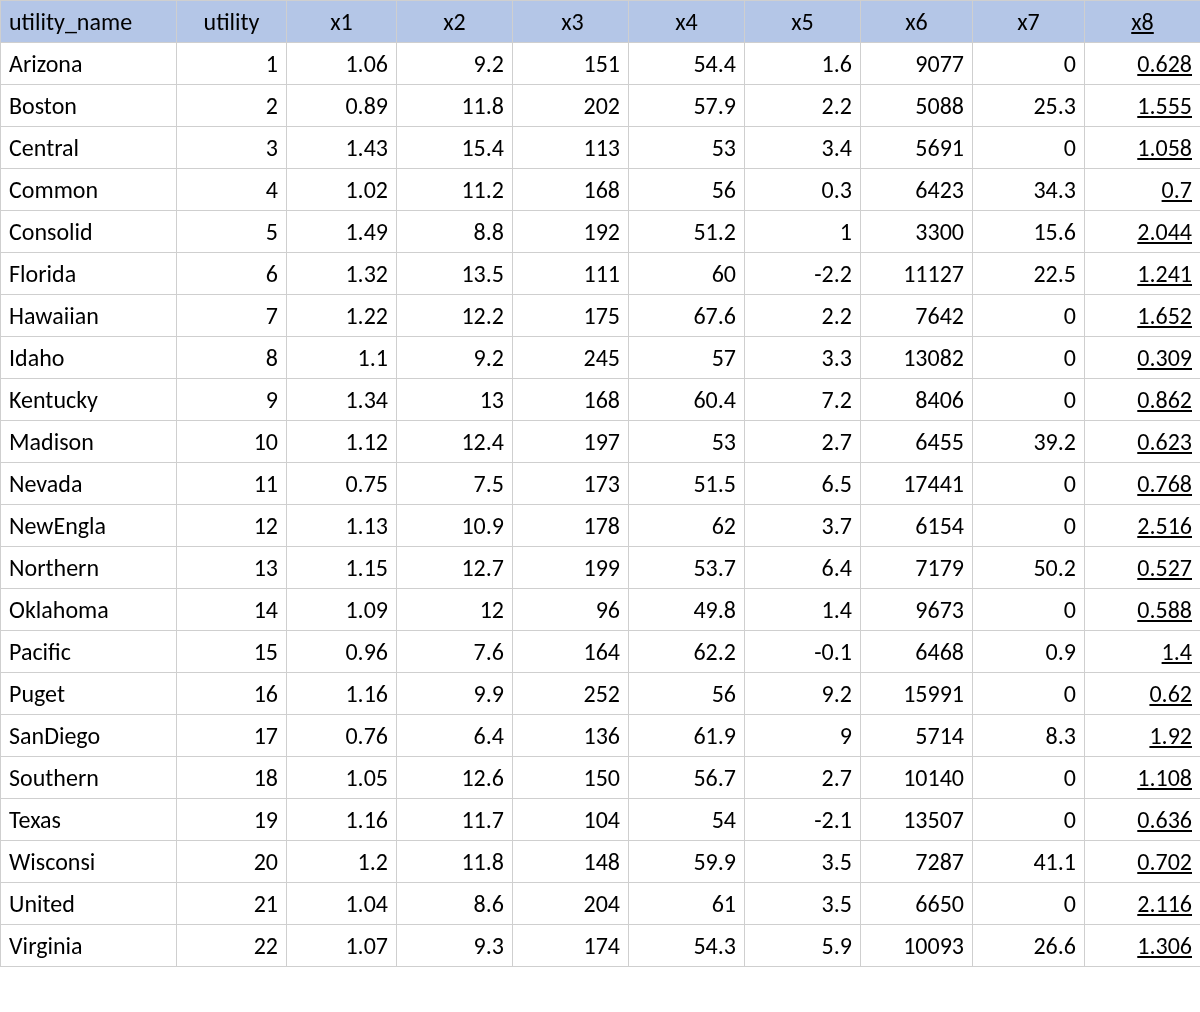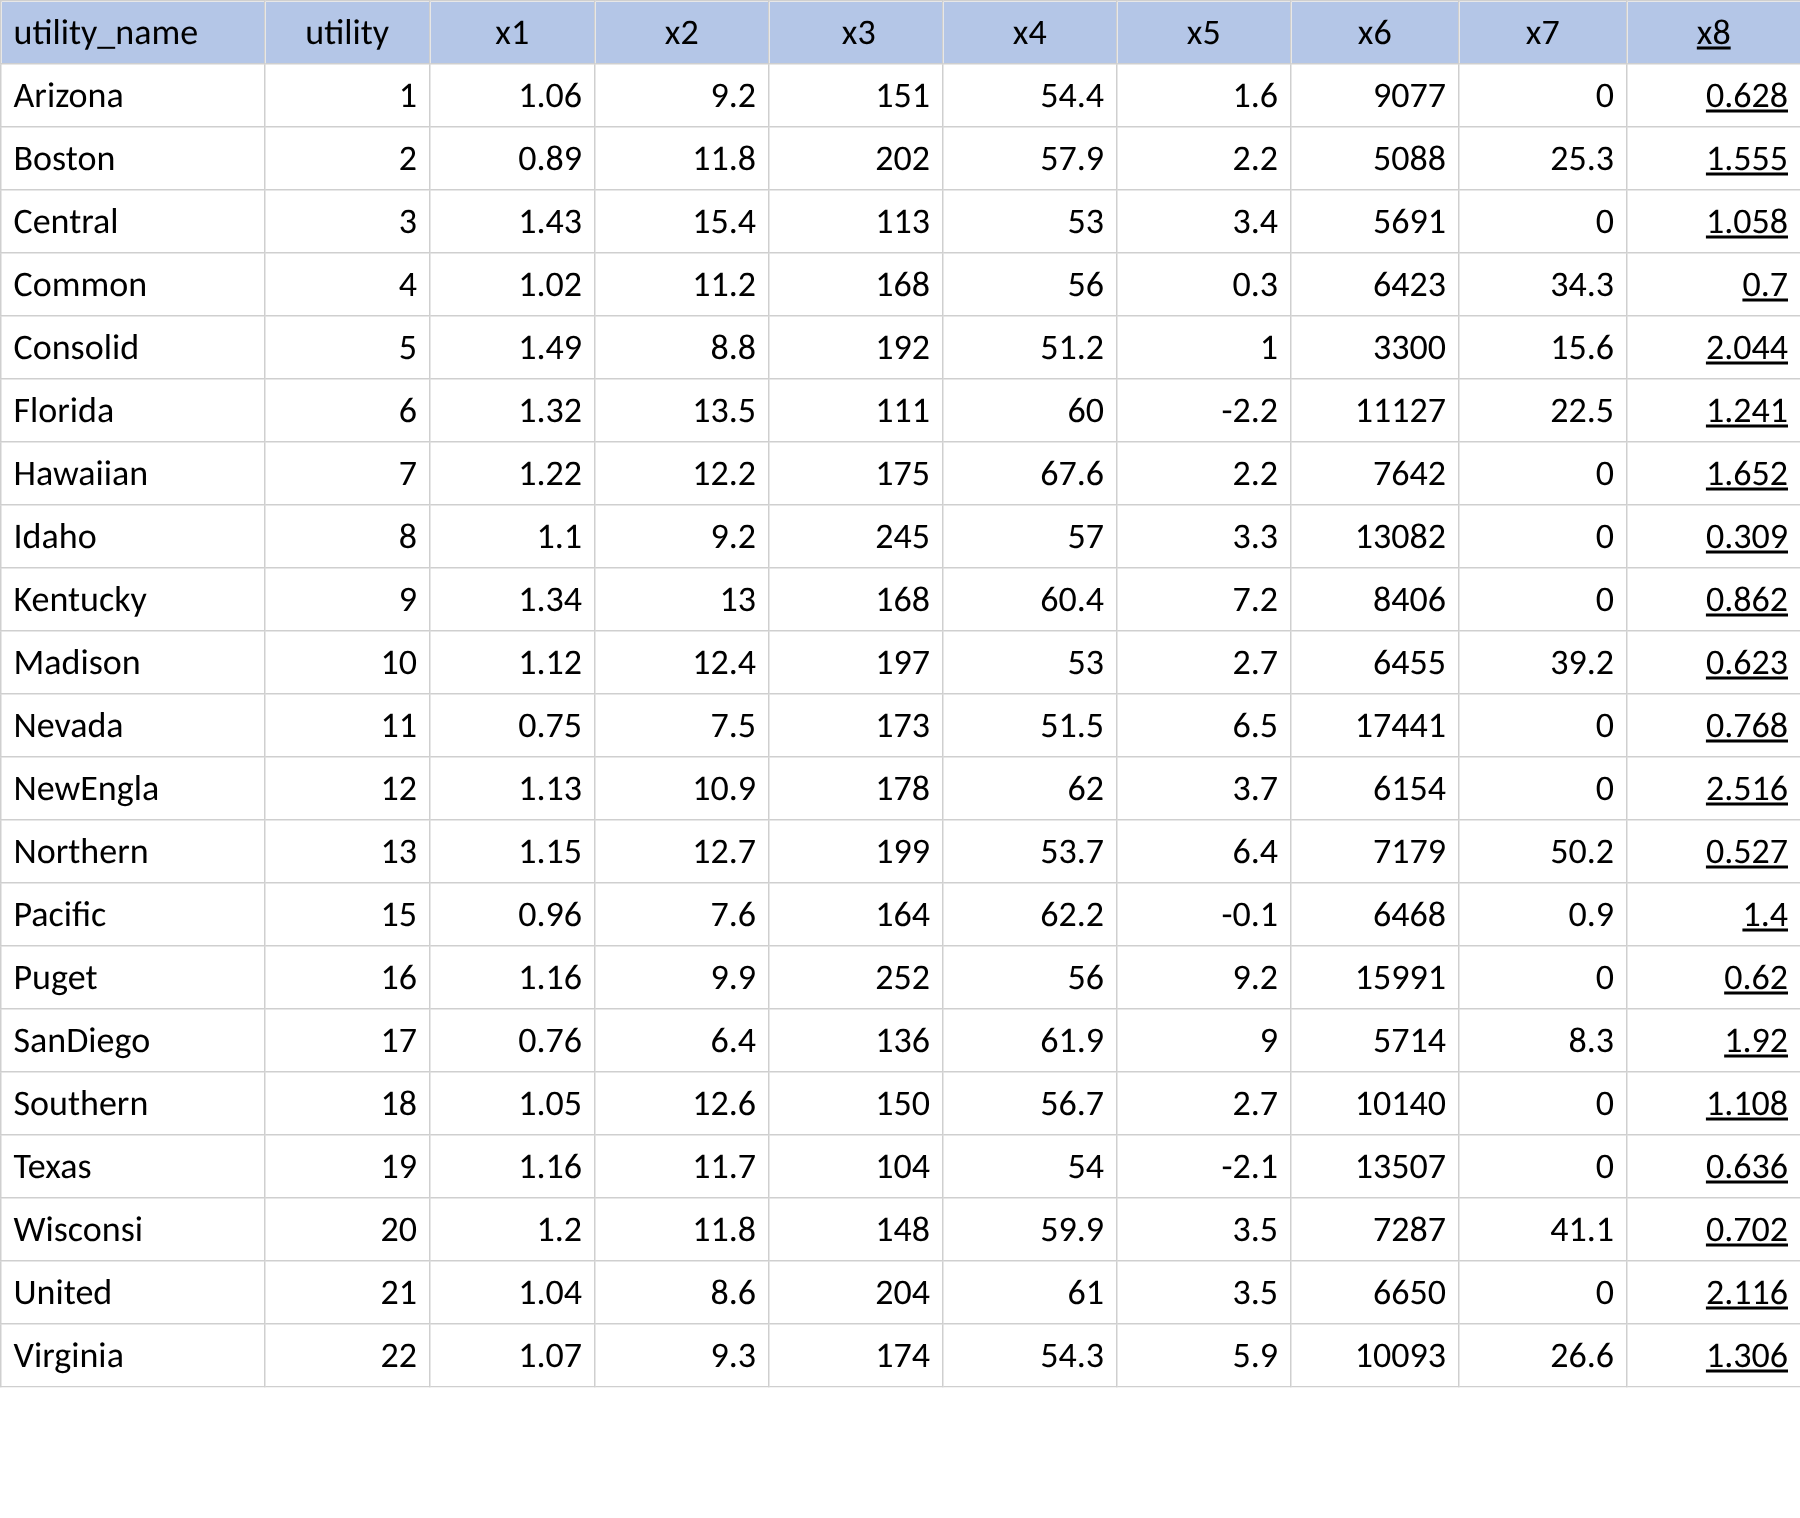--- a/index.html
+++ b/index.html
@@ -218,20 +218,32 @@
         <td class="c2">1.15</td>
         <td class="c3">12.7</td>
         <td class="c4">199</td>
         <td class="c5">53.7</td>
         <td class="c6">6.4</td>
         <td class="c7">7179</td>
         <td class="c8">50.2</td>
         <td class="c9">0.527</td>
       </tr>
       <tr>
+        <td class="c0 col-name">Oklahoma</td>
+        <td class="c1">14</td>
+        <td class="c2">1.09</td>
+        <td class="c3">12</td>
+        <td class="c4">96</td>
+        <td class="c5">49.8</td>
+        <td class="c6">1.4</td>
+        <td class="c7">9673</td>
+        <td class="c8">0</td>
+        <td class="c9">0.588</td>
+      </tr>
+      <tr>
         <td class="c0 col-name">Pacific</td>
         <td class="c1">15</td>
         <td class="c2">0.96</td>
         <td class="c3">7.6</td>
         <td class="c4">164</td>
         <td class="c5">62.2</td>
         <td class="c6">-0.1</td>
         <td class="c7">6468</td>
         <td class="c8">0.9</td>
         <td class="c9">1.4</td>

